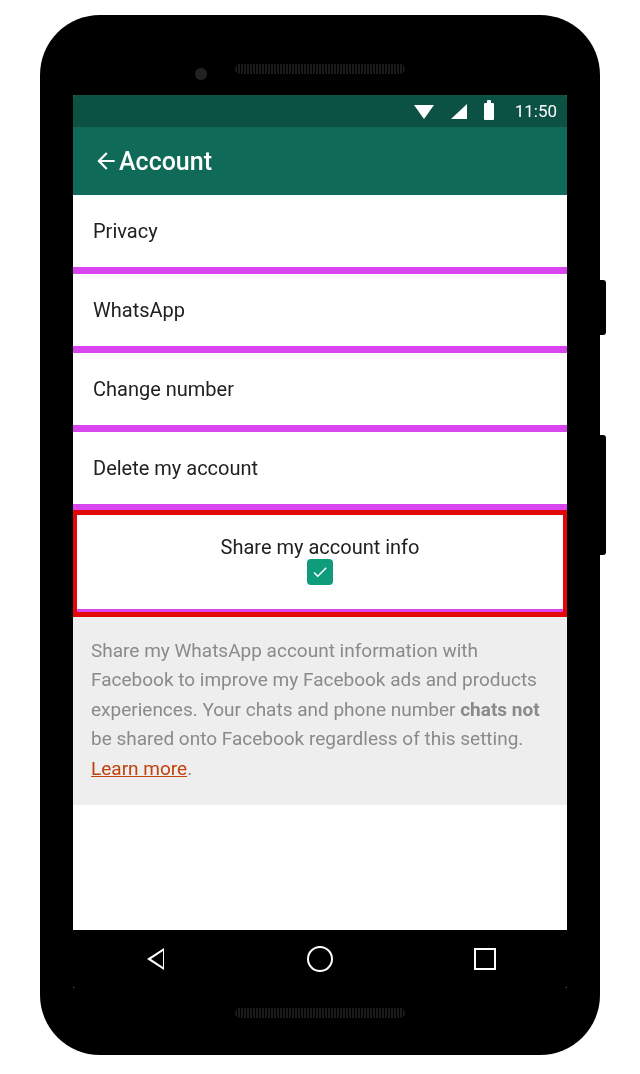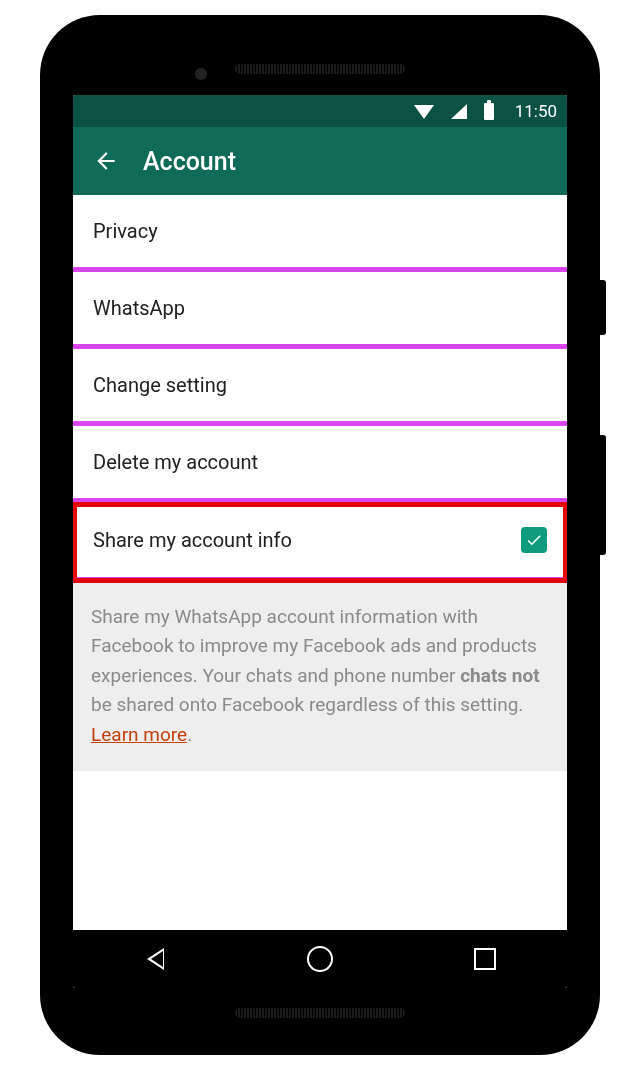--- a/index.html
+++ b/index.html
@@ -136,47 +136,47 @@
       background: #fff;
       border-radius: 1px 1px 0 0;
     }
     .app-bar {
       height: 68px;
       background: #0f6b57;
       display: flex;
       align-items: center;
       padding: 0 20px;
       color: #fff;
-      gap: 24px;
     }
     .back-arrow svg {
       display: block;
     }
     .app-bar-title {
       font-size: 25px;
       font-weight: 500;
     }
     .content {
       flex: 1;
       background: #fff;
       overflow-y: auto;
     }
     .list-item {
       padding: 24px 20px;
       font-size: 20px;
       color: #212121;
-      border-bottom: 5px solid #d946ef;
+      border-bottom: 7px solid #d946ef;
       display: flex;
       align-items: center;
       justify-content: space-between;
     }
     .highlighted-row {
       outline: 5px solid #e40707;
       outline-offset: -4px;
       position: relative;
+      flex-direction: column;
     }
     .checkbox {
       width: 26px;
       height: 26px;
       background: #0f9c7c;
       border-radius: 4px;
       display: flex;
       align-items: center;
       justify-content: center;
       flex-shrink: 0;
@@ -284,21 +284,21 @@
       </div>
 
       <div class="content">
         <div class="list-item">
           <span>Privacy</span>
         </div>
         <div class="list-item">
           <span>WhatsApp</span>
         </div>
         <div class="list-item">
-          <span>Change setting</span>
+          <span>Change number</span>
         </div>
         <div class="list-item">
           <span>Delete my account</span>
         </div>
         <div class="list-item highlighted-row">
           <span>Share my account info</span>
           <div class="checkbox">
             <svg width="18" height="18" viewBox="0 0 24 24">
               <path d="M9 16.17L4.83 12l-1.42 1.41L9 19 21 7l-1.41-1.41z" fill="#fff"></path>
             </svg>

